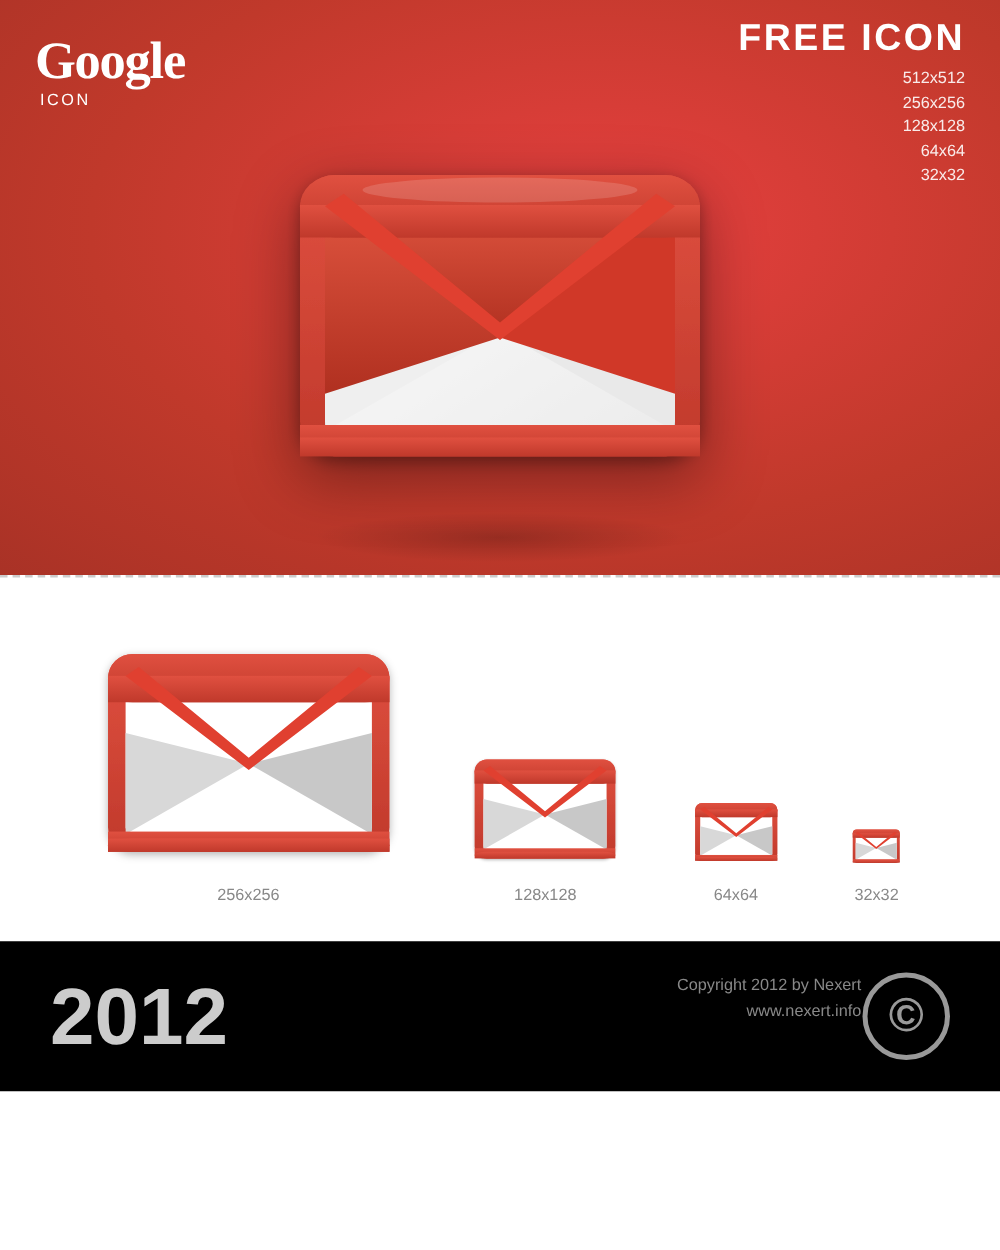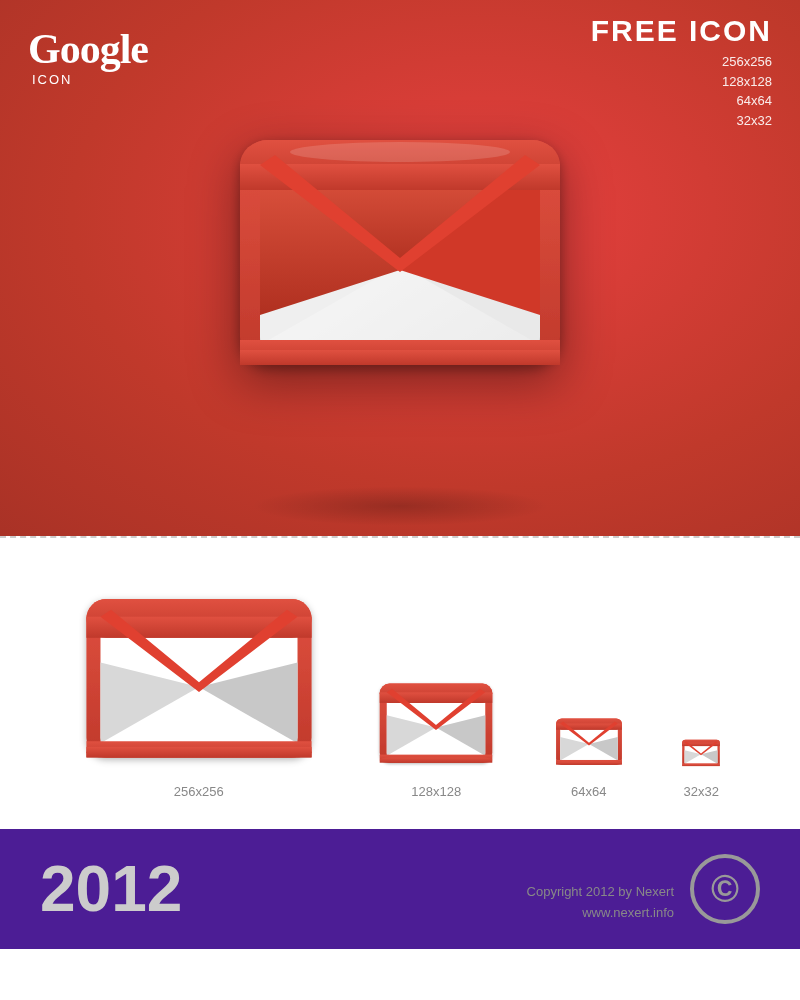--- a/index.html
+++ b/index.html
@@ -7,21 +7,21 @@
       width: 800px;
       height: 1000px;
       font-family: Arial, Helvetica, sans-serif;
       background: #fff;
       overflow: hidden;
     }
 
     
     .top-section {
       width: 800px;
-      height: 536px;
+      height: 460px;
       background: radial-gradient(ellipse at 60% 40%, #e84040 0%, #c0392b 60%, #a93226 100%);
       position: relative;
       display: flex;
       align-items: flex-start;
       justify-content: center;
     }
 
     
     .google-logo {
       position: absolute;
@@ -137,38 +137,38 @@
     .icon-label {
       font-size: 13px;
       color: #888;
       font-family: Arial, sans-serif;
     }
 
     
     .footer {
       width: 800px;
       height: 120px;
-      background: #4c1d95;
+      background: #000000;
       display: flex;
       align-items: center;
       justify-content: space-between;
       padding: 0 40px;
     }
 
     .year-text {
       font-size: 64px;
       font-weight: bold;
       color: #ccc;
       font-family: Arial, sans-serif;
     }
 
     .copyright-area {
       display: flex;
-      align-items: flex-end;
-      gap: 16px;
+      align-items: flex-start;
+      gap: 1px;
     }
 
     .copyright-info {
       text-align: right;
     }
 
     .copyright-info span {
       display: block;
       font-size: 13px;
       color: #888;
@@ -194,20 +194,21 @@
 <div class="top-section">
 
   <div class="google-logo">
     <span class="google-text">Google</span>
     <span class="gmail-label">ICON</span>
   </div>
 
   <div class="free-icon-text">
     <span class="free-icon-title">FREE ICON</span>
     <div class="size-list">
+      <span>512x512</span>
       <span>256x256</span>
       <span>128x128</span>
       <span>64x64</span>
       <span>32x32</span>
     </div>
   </div>
 
   <div class="large-icon-container">
     <svg class="gmail-icon-large" viewBox="0 0 340 270" xmlns="http://www.w3.org/2000/svg">
 

